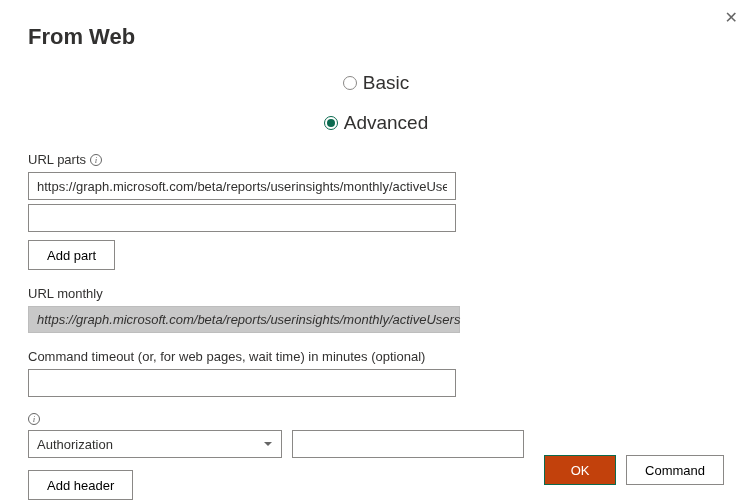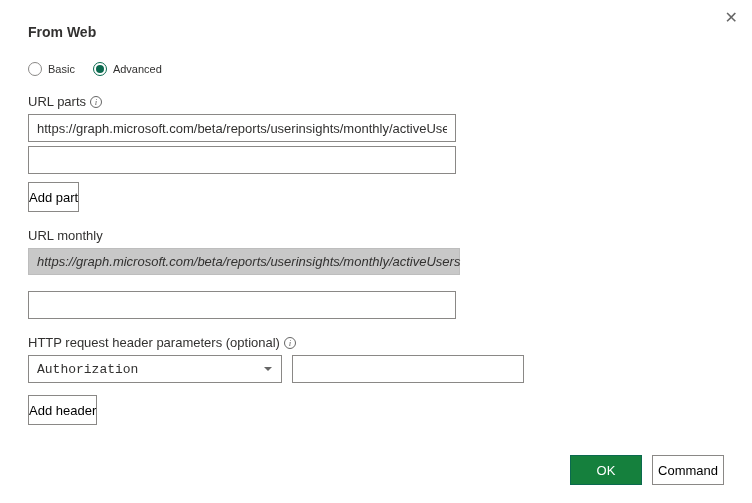--- a/index.html
+++ b/index.html
@@ -17,31 +17,32 @@
   .close {
     position: absolute;
     top: 10px;
     right: 14px;
     font-size: 16px;
     color: #666;
     cursor: pointer;
     line-height: 1;
   }
   h1 {
-    font-size: 14px;
+    font-size: 22px;
     font-weight: 600;
     margin: 4px 0 22px 0;
     color: #323130;
   }
   .radio-row {
     display: flex;
     gap: 18px;
     align-items: center;
     margin-bottom: 18px;
-    font-size: 11px;
+    font-size: 19px;
+    flex-direction: column;
   }
   .radio-opt { display: flex; align-items: center; gap: 6px; cursor: pointer; }
   .radio {
     width: 14px; height: 14px;
     border: 1px solid #8a8886;
     border-radius: 50%;
     display: inline-flex;
     align-items: center; justify-content: center;
     background: #fff;
   }
@@ -77,50 +78,49 @@
     border: 1px solid #8a8886;
     padding: 0 8px;
     font-size: 13px;
     font-family: inherit;
     color: #323130;
     background: #fff;
   }
   .txt + .txt { margin-top: 2px; }
   .btn {
     height: 30px;
-    padding: 0 0;
+    padding: 0 18px;
     border: 1px solid #8a8886;
     background: #fff;
     font-size: 13px;
     cursor: pointer;
     font-family: inherit;
   }
   .btn-primary {
-    background: #15803d;
+    background: #c2410c;
     border-color: #0b6a4f;
     color: #fff;
     min-width: 72px;
   }
   .btn-secondary { min-width: 72px; }
   .section { margin-bottom: 16px; }
   .preview-box {
     width: 432px;
     background: #c8c8c8;
     border: 1px solid #bdbdbd;
     padding: 5px 8px;
     font-style: italic;
     font-size: 13px;
     color: #323130;
     min-height: 26px;
   }
   .header-row { display: flex; gap: 10px; }
   .select-wrap {
     position: relative;
     width: 254px;
-    font-family: Liberation Mono, monospace;
   }
   .select-wrap .txt { width: 100%; padding-right: 24px; }
   .select-wrap::after {
     content: "";
     position: absolute;
     right: 10px; top: 50%;
     transform: translateY(-50%);
     border-left: 4px solid transparent;
     border-right: 4px solid transparent;
     border-top: 4px solid #666;
@@ -167,26 +167,26 @@
     <button class="btn">Add part</button>
   </div>
 </div>
 
 <div class="section">
   <div class="field-label">URL monthly</div>
   <div class="preview-box">https://graph.microsoft.com/beta/reports/userinsights/monthly/activeUsers</div>
 </div>
 
 <div class="section">
+  <div class="field-label">Command timeout (or, for web pages, wait time) in minutes (optional)</div>
   <input class="txt" value="" style="">
 </div>
 
 <div class="section">
   <div class="field-label">
-    <span>HTTP request header parameters (optional)</span>
     <span class="info-icon">i</span>
   </div>
   <div class="header-row">
     <div class="select-wrap">
       <input class="txt" readonly="" value="Authorization" style="">
     </div>
     <input class="txt header-val" value="" style="">
   </div>
   <div style="margin-top:12px">
     <button class="btn">Add header</button>

